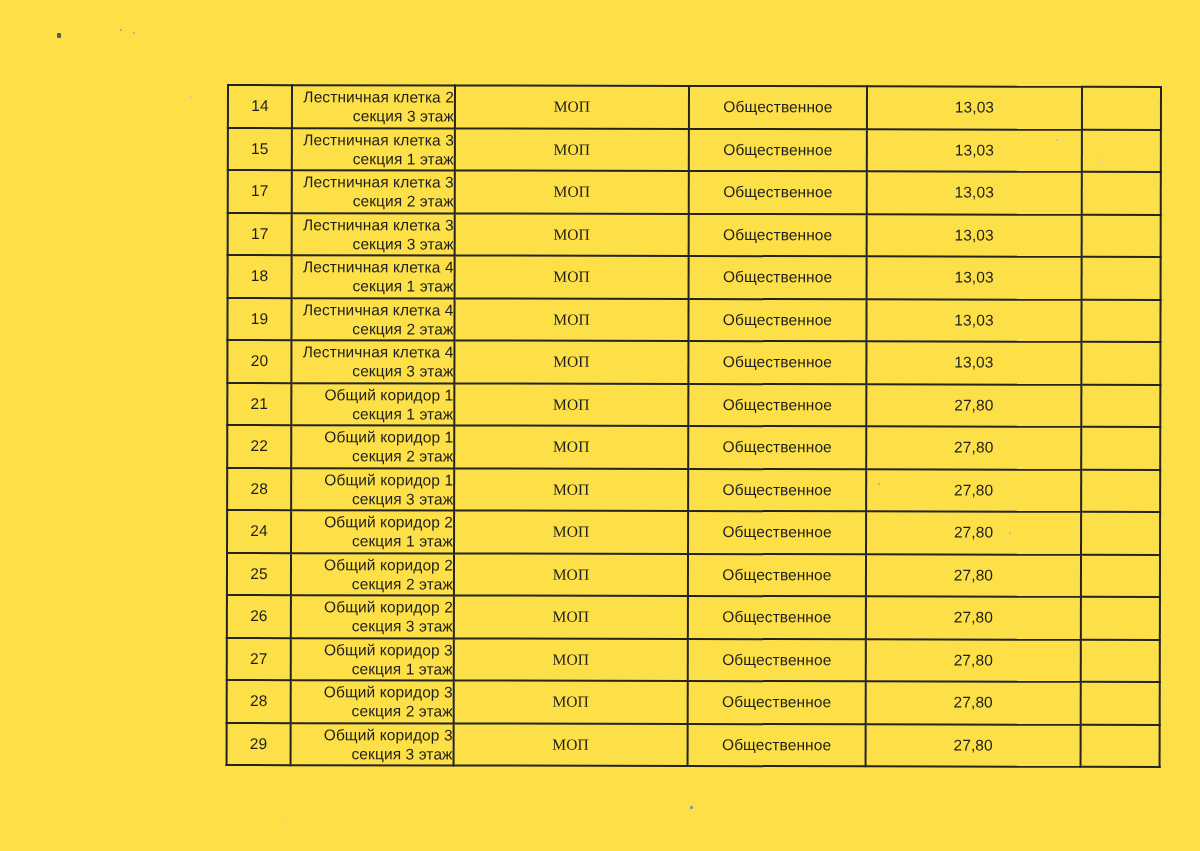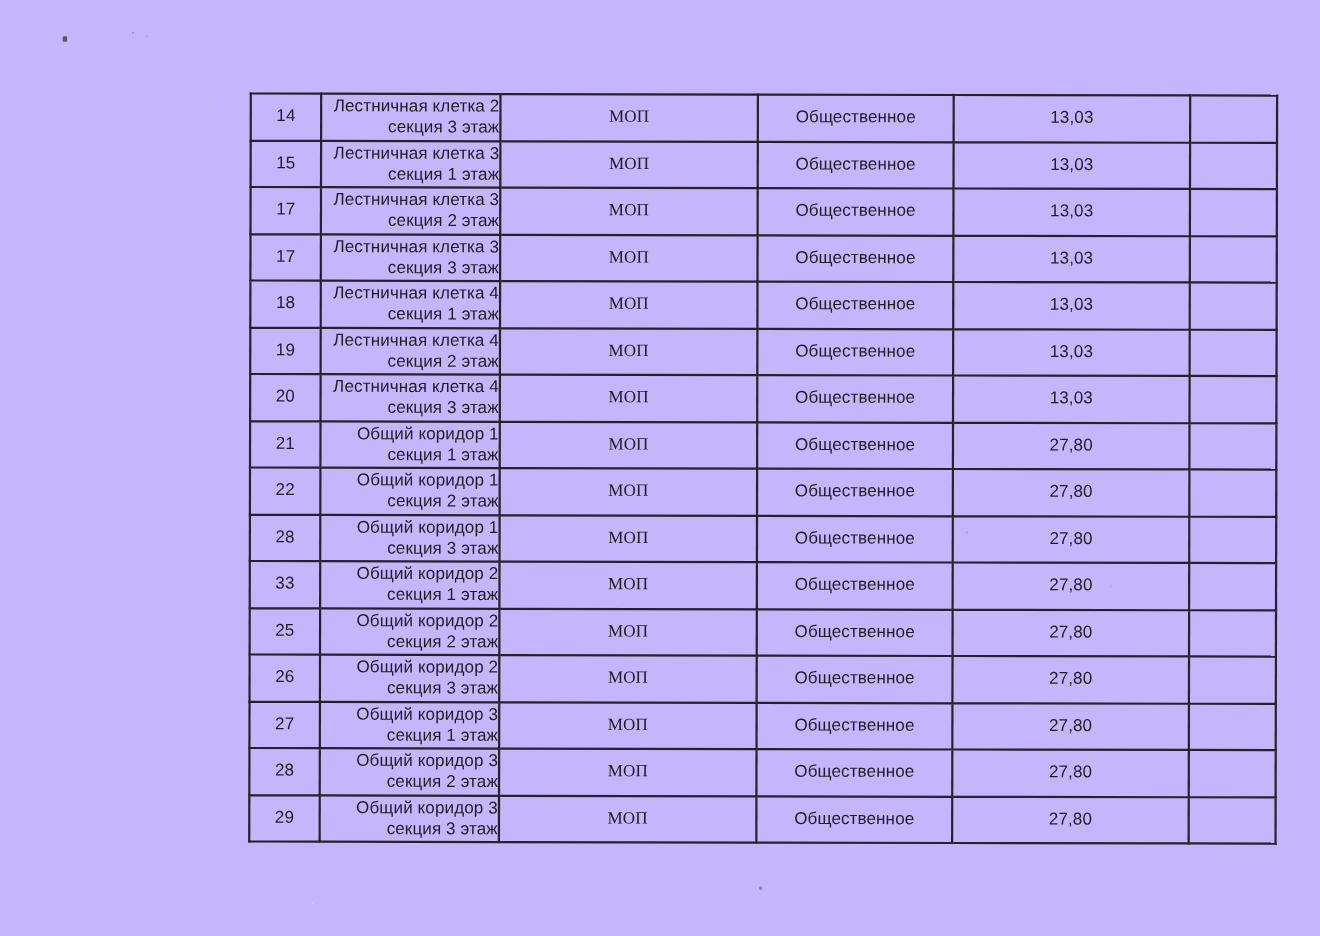--- a/index.html
+++ b/index.html
@@ -4,21 +4,21 @@
 <style>
   html, body {
     margin: 0;
     padding: 0;
     background: #ffffff;
   }
   .page {
     position: relative;
     width: 1200px;
     height: 851px;
-    background: #c4b5fd;
+    background: #fde047;
     overflow: hidden;
     font-family: "Liberation Sans", sans-serif;
   }
   table.doc-table {
     position: absolute;
     left: 227px;
     top: 84px;
     border-collapse: collapse;
     table-layout: fixed;
     transform: rotate(0.12deg);
@@ -170,21 +170,21 @@
         <td class="c-name">
             <span class="name-line">Общий коридор 1</span>
             <span class="name-line">секция 3 этаж</span>
           </td>
         <td class="c-type">МОП</td>
         <td class="c-cat">Общественное</td>
         <td class="c-area">27,80</td>
         <td class="c-note"></td>
       </tr>
       <tr>
-        <td class="c-num">33</td>
+        <td class="c-num">24</td>
         <td class="c-name">
             <span class="name-line">Общий коридор 2</span>
             <span class="name-line">секция 1 этаж</span>
           </td>
         <td class="c-type">МОП</td>
         <td class="c-cat">Общественное</td>
         <td class="c-area">27,80</td>
         <td class="c-note"></td>
       </tr>
       <tr>

